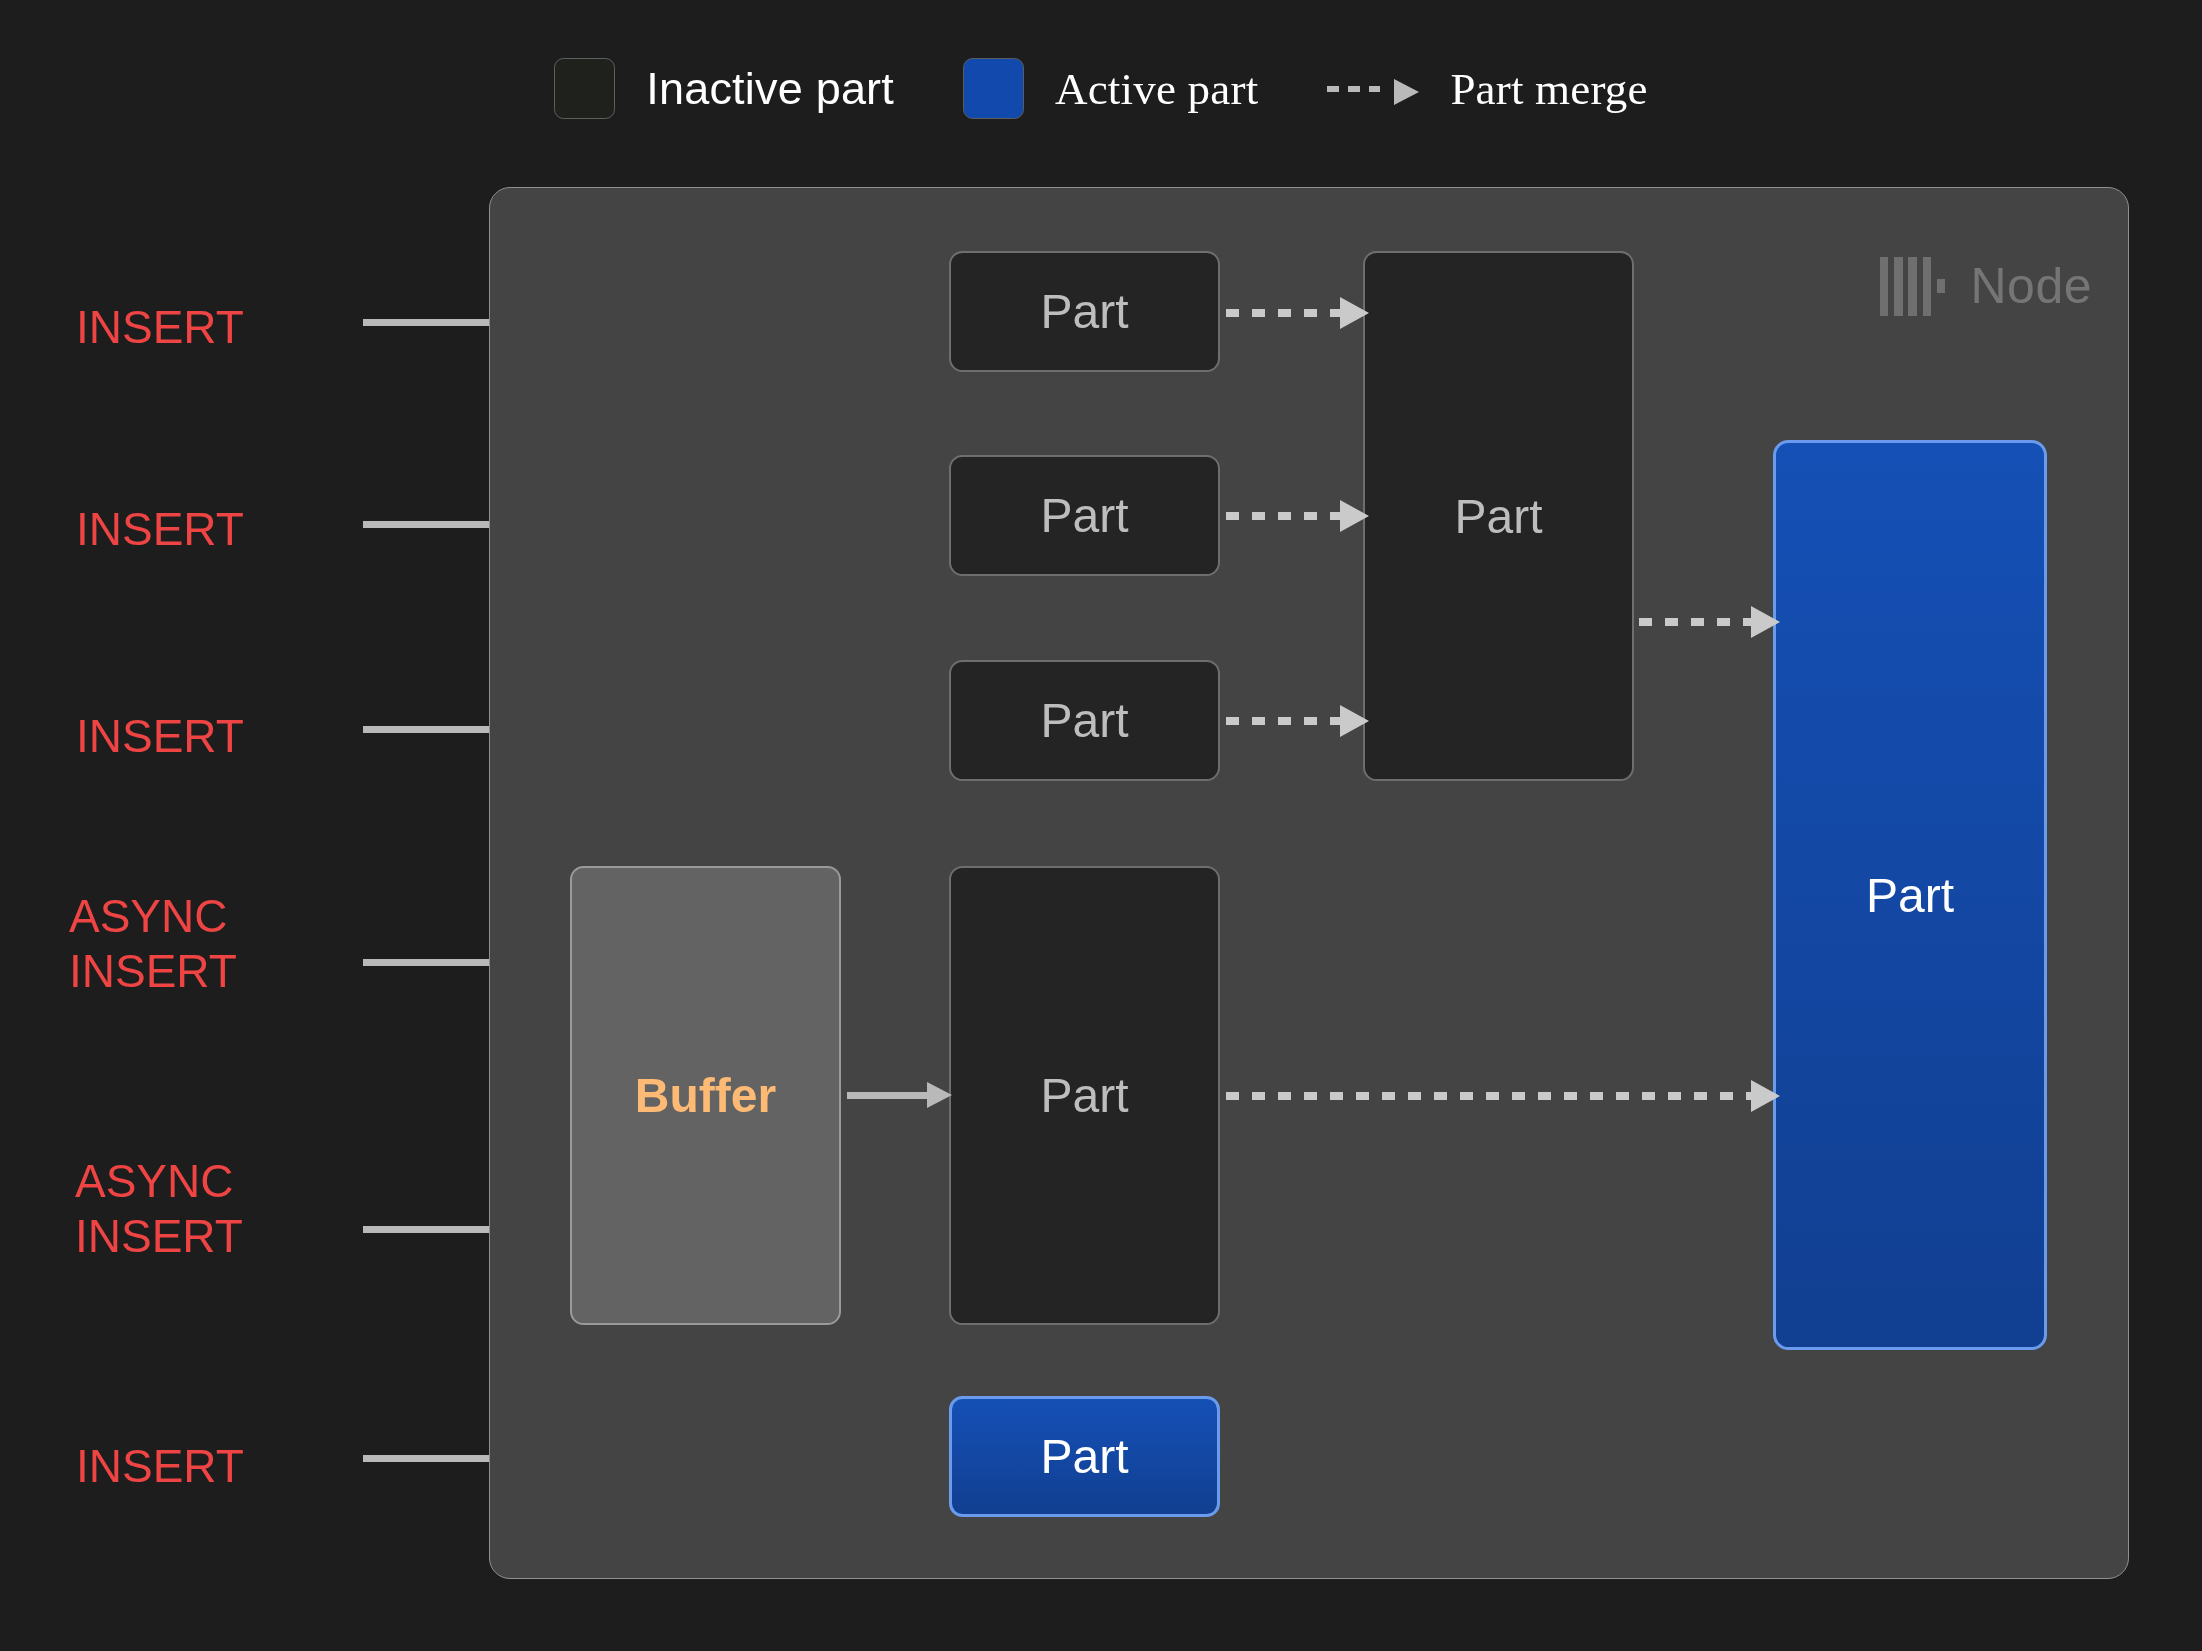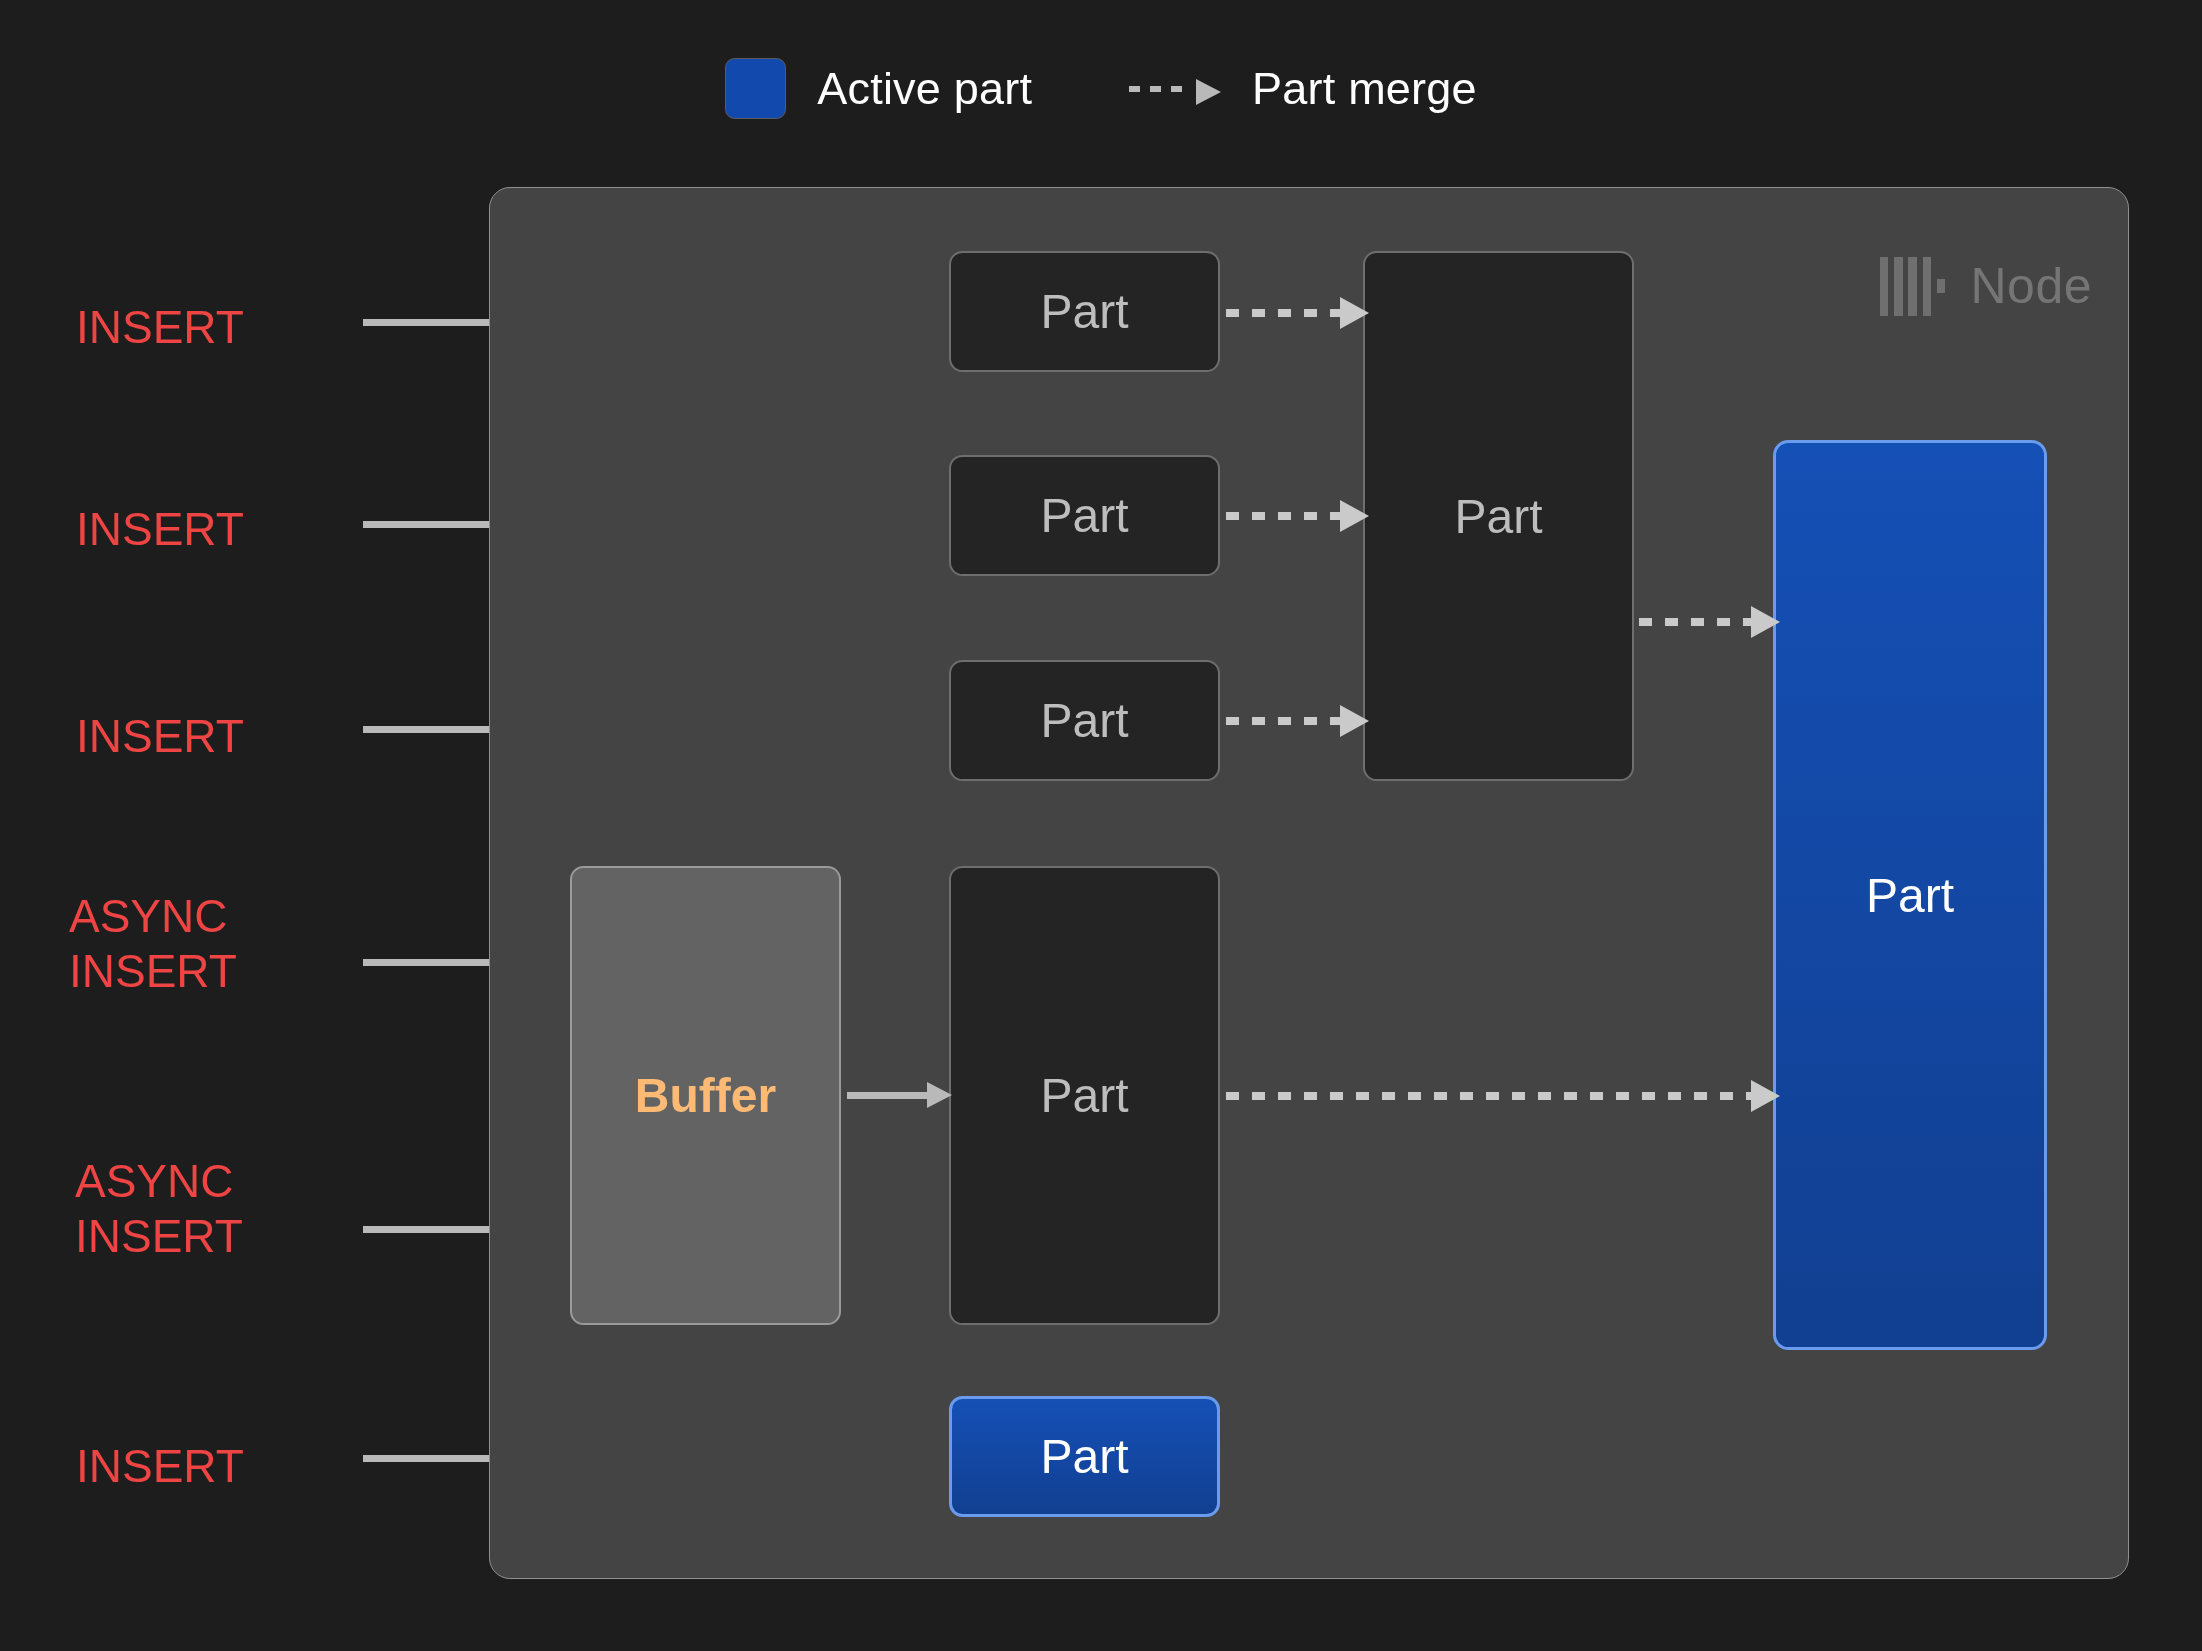--- a/index.html
+++ b/index.html
@@ -24,21 +24,21 @@
     height: 67px;
     display: flex;
     justify-content: center;
     align-items: center;
     gap: 0;
   }
   .legend-item {
     display: flex;
     align-items: center;
   }
-  .legend-item + .legend-item { margin-left: 97px; }
+  .legend-item + .legend-item { margin-left: 69px; font-family: Liberation Serif, serif; }
   .legend-swatch {
     width: 61px;
     height: 61px;
     border-radius: 9.6px;
     box-sizing: border-box;
   }
   .legend-swatch.inactive {
     background: #1f211d;
     border: 1.9px solid #5e605c;
   }
@@ -203,20 +203,24 @@
     border-top: 16.3px solid transparent;
     border-bottom: 16.3px solid transparent;
     border-left: 29px solid #cacaca;
   }
 </style>
 </head>
 <body>
 
 <div class="legend">
 
+  <div class="legend-item">
+    <span class="legend-swatch inactive"></span>
+    <span class="legend-label">Inactive part</span>
+  </div>
 
   <div class="legend-item">
     <span class="legend-swatch active"></span>
     <span class="legend-label">Active part</span>
   </div>
 
   <div class="legend-item">
     <span class="legend-dash">
       <span class="dash-line"></span>
       <span class="dash-head"></span>

